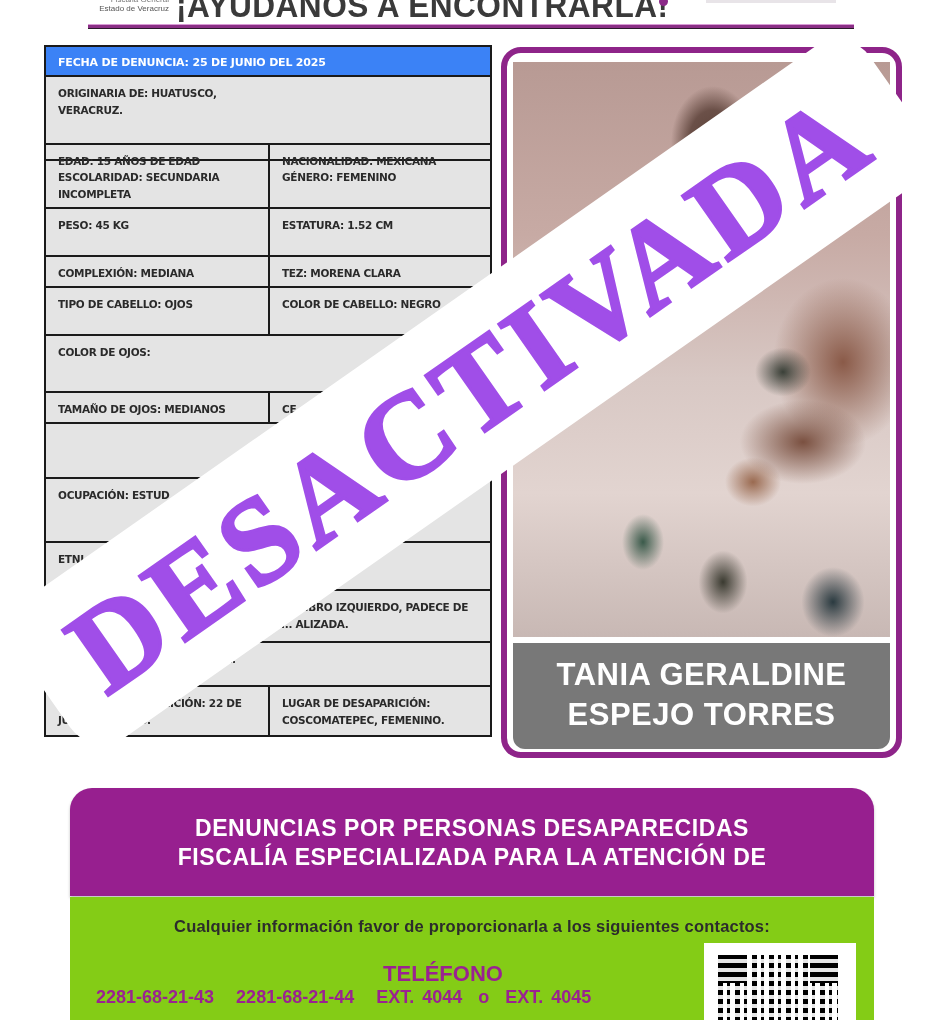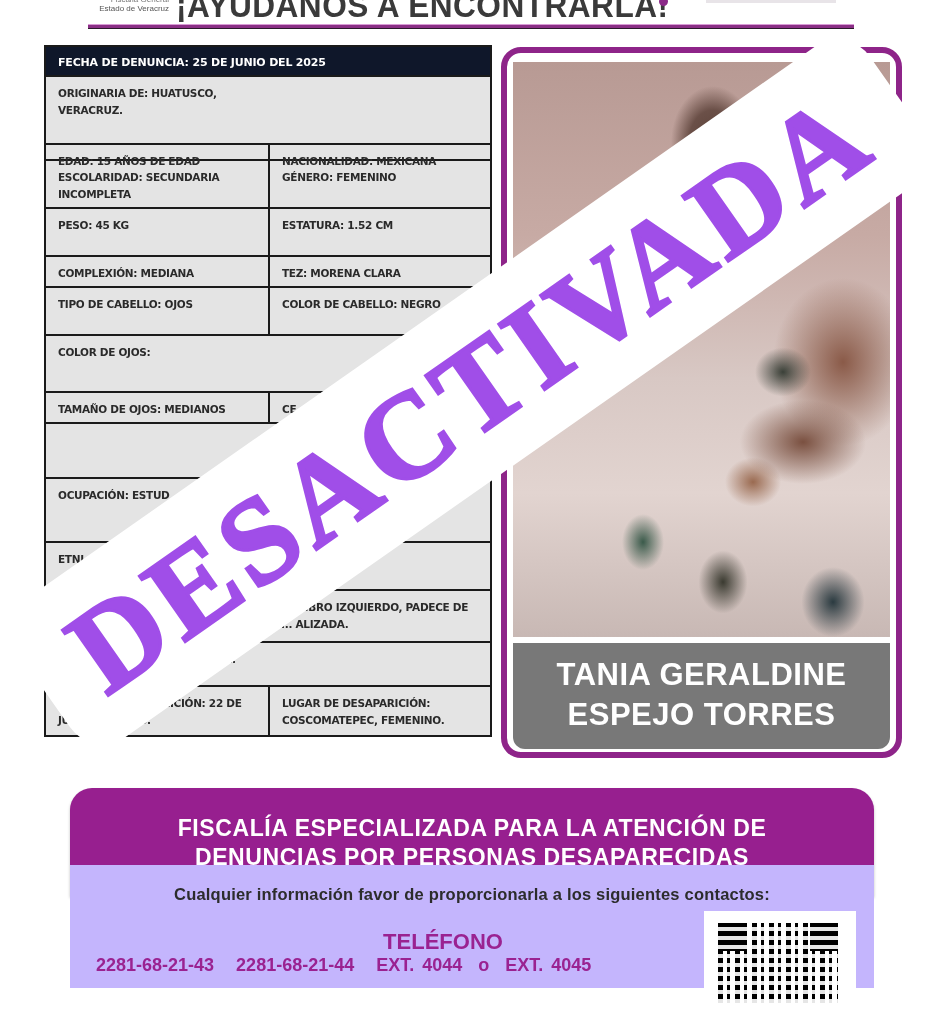--- a/index.html
+++ b/index.html
@@ -11,21 +11,21 @@
   .logo-text { position: absolute; left: 68px; top: 0px; font-size: 8px; line-height: 9px; color: #555; text-align: right; width: 85px; }
   .logo-text .l1 { display: block; margin-top: -5px; color: #777; }
   .logo-text .l2 { display: block; }
   .headline { position: absolute; left: 160px; top: -14px; font-family: "Liberation Sans", sans-serif; font-weight: bold; font-size: 34px; letter-spacing: 0.5px; color: #3a3a3a; transform: scaleX(0.93); transform-origin: left; white-space: nowrap; }
   .dot { position: absolute; left: 643px; top: -3px; width: 9px; height: 9px; border-radius: 50%; background: #8b2a88; }
   .header-right { position: absolute; left: 690px; top: 0; width: 130px; height: 3px; background: #e8e4e8; }
   .header-line { position: absolute; left: 72px; top: 25px; width: 766px; height: 3px; background: #8b2f86; box-shadow: 0 -1px 0 #d99ad6, 0 1px 0 #2a1a2a; }
 
   
   .table { position: absolute; left: 44px; top: 45px; width: 448px; border: 2px solid #1a1a1a; background: #e4e4e4; }
-  .table-head { height: 30px; background: #0f172a; color: #ffffff; font-weight: bold; font-size: 11px; padding: 9px 0 0 12px; border-bottom: 2px solid #1a1a1a; font-family: "DejaVu Sans", sans-serif; letter-spacing: -0.2px; }
+  .table-head { height: 30px; background: #3b82f6; color: #ffffff; font-weight: bold; font-size: 11px; padding: 9px 0 0 12px; border-bottom: 2px solid #1a1a1a; font-family: "DejaVu Sans", sans-serif; letter-spacing: -0.2px; }
   .row { display: flex; border-bottom: 2px solid #1a1a1a; }
   .row:last-child { border-bottom: none; }
   .cell { flex: 0 0 222px; padding: 8px 12px 0 12px; font-size: 10.5px; font-weight: bold; color: #2a2a2a; line-height: 17px; font-family: "DejaVu Sans", sans-serif; letter-spacing: -0.3px; }
   .cell + .cell { border-left: 2px solid #1a1a1a; flex: 1 1 auto; }
   .cell.full { flex: 1 1 auto; }
 
   
   .card { position: absolute; left: 501px; top: 47px; width: 401px; height: 711px; border: 6px solid #8e2489; border-radius: 20px; background: #ffffff; overflow: hidden; }
   .photo { position: absolute; left: 6px; top: 9px; width: 377px; height: 575px; overflow: hidden;
     background:
@@ -40,21 +40,21 @@
       linear-gradient(180deg, #b89a94 0%, #c7aaa4 30%, #d8c8c4 55%, #e2d4d0 75%, #c8b8b4 100%);
   }
   .name-panel { position: absolute; left: 6px; top: 590px; width: 377px; height: 106px; background: #787878; border-radius: 0 0 12px 12px; color: #ffffff; text-align: center; font-weight: bold; font-size: 31px; line-height: 40px; padding-top: 12px; letter-spacing: 0.5px; }
 
   
   .stamp { position: absolute; left: -50px; top: 307px; width: 1040px; height: 170px; background: #ffffff; border-radius: 40px; transform: rotate(-35deg); transform-origin: 50% 50%; display: flex; align-items: center; justify-content: center; }
   .stamp-text { font-family: "Liberation Serif", "DejaVu Serif", serif; font-weight: bold; font-size: 122px; color: #a04ee8; letter-spacing: 6px; white-space: nowrap; -webkit-text-stroke: 3px #a04ee8; }
 
   
   .fiscalia { position: absolute; left: 70px; top: 788px; width: 804px; height: 108px; background: #971f8f; border-radius: 22px 22px 0 0; color: #ffffff; text-align: center; font-weight: bold; font-size: 23px; line-height: 29px; padding-top: 26px; letter-spacing: 0.6px; box-shadow: 0 2px 3px rgba(0,0,0,0.25); }
-  .contacts { position: absolute; left: 70px; top: 865px; width: 804px; height: 123px; background: #c4b5fd; }
+  .contacts { position: absolute; left: 70px; top: 897px; width: 804px; height: 123px; background: #84cc16; }
   .contacts-intro { position: absolute; left: 0; top: 20px; width: 100%; text-align: center; font-weight: bold; font-size: 16.5px; color: #2c2c2c; letter-spacing: 0.2px; }
   .tel-label { position: absolute; left: 0; top: 64px; width: 746px; text-align: center; font-weight: bold; font-size: 22px; color: #9a2291; }
   .tel-numbers { position: absolute; left: 26px; top: 90px; font-weight: bold; font-size: 18px; color: #9a2291; white-space: nowrap; word-spacing: 3px; }
   .tel-numbers span { margin-right: 14px; }
   .qr-box { position: absolute; left: 634px; top: 46px; width: 152px; height: 80px; background: #ffffff; }
   .qr { position: absolute; left: 14px; top: 12px; width: 120px; height: 80px;
     background:
       linear-gradient(#000,#000) 0 0/28px 28px no-repeat,
       linear-gradient(#fff,#fff) 5px 5px/18px 18px no-repeat,
       linear-gradient(#000,#000) 9px 9px/10px 10px no-repeat,
@@ -142,22 +142,22 @@
     <div>TANIA GERALDINE</div>
     <div>ESPEJO TORRES</div>
   </div>
 </div>
 
 <div class="stamp">
   <span class="stamp-text">DESACTIVADA</span>
 </div>
 
 <div class="fiscalia">
+  <div>DENUNCIAS POR PERSONAS DESAPARECIDAS</div>
   <div>FISCALÍA ESPECIALIZADA PARA LA ATENCIÓN DE</div>
-  <div>DENUNCIAS POR PERSONAS DESAPARECIDAS</div>
 </div>
 <div class="contacts">
   <div class="contacts-intro">Cualquier información favor de proporcionarla a los siguientes contactos:</div>
   <div class="tel-label">TELÉFONO</div>
   <div class="tel-numbers">
     <span>2281-68-21-43</span>
     <span>2281-68-21-44</span>
     <span style="white-space:pre">EXT. 4044  o  EXT. 4045</span>
   </div>
   <div class="qr-box">

